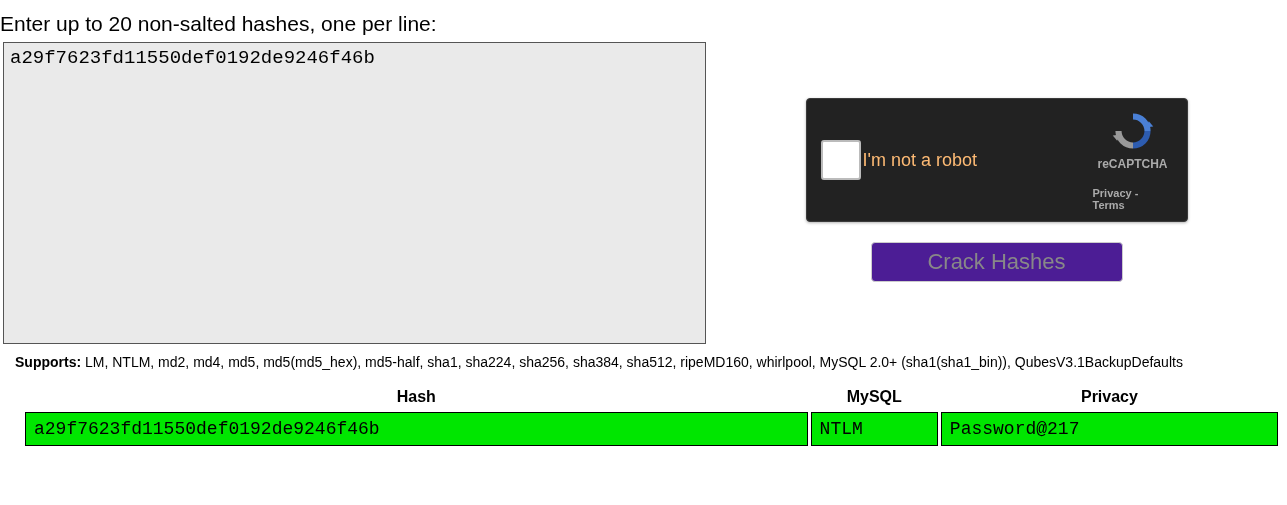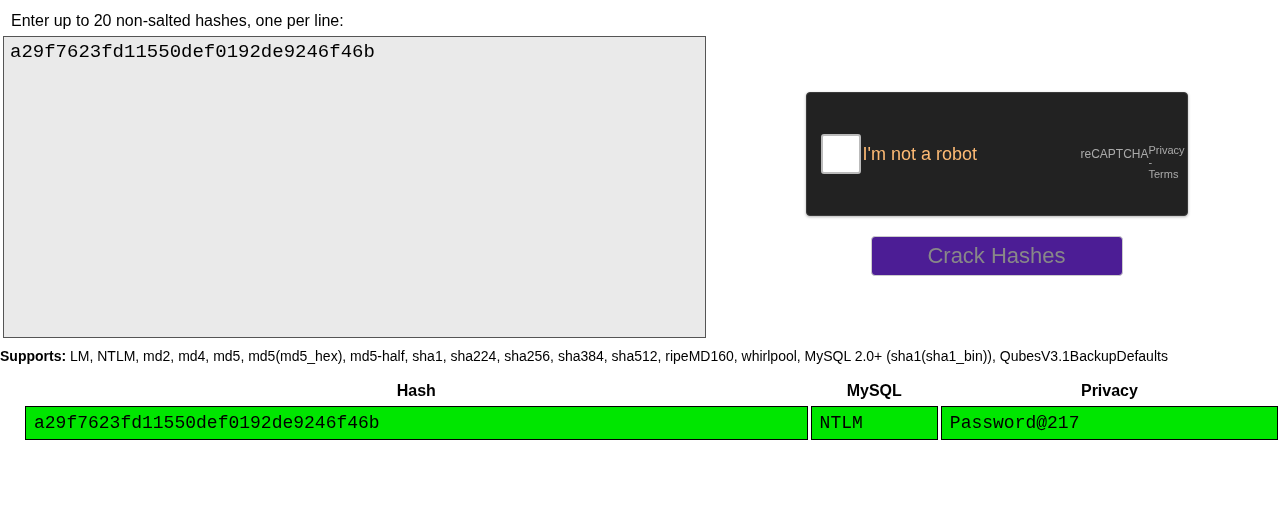--- a/index.html
+++ b/index.html
@@ -9,23 +9,23 @@
       font-family: Arial, Helvetica, sans-serif;
       font-size: 15px;
       background: #fff;
       color: #000;
       width: 1287px;
     }
     .container {
       width: 100%;
     }
     .instruction {
-      font-size: 16px;
+      font-size: 21px;
       margin: 12px 16px 6px 0;
-      padding-left: 11px;
+      padding-left: 0;
     }
     .input-row {
       display: flex;
       align-items: flex-start;
     }
     .hash-textarea {
       width: 703px;
       height: 302px;
       border: 1px solid #555;
       background: #eaeaea;
@@ -62,23 +62,25 @@
       flex-shrink: 0;
     }
     .recaptcha-label {
       color: #fdba74;
       font-size: 18px;
       margin-left: 2px;
       flex: 1;
     }
     .recaptcha-right {
       display: flex;
+      flex-direction: column;
       align-items: center;
       justify-content: center;
       width: 80px;
+      font-weight: bold;
     }
     .recaptcha-logo {
       width: 44px;
       height: 44px;
       margin-bottom: 4px;
     }
     .recaptcha-brand {
       color: #aaa;
       font-size: 12px;
     }
@@ -98,20 +100,21 @@
       color: #888;
       cursor: pointer;
     }
     .supports {
       font-size: 14px;
       margin: 10px 0 12px 0;
       padding-left: 0;
     }
     .supports strong {
       font-weight: bold;
+      padding-left: 15px;
     }
     .result-table {
       width: 1281px;
       border-collapse: separate;
       border-spacing: 3px 0;
       margin-left: 0;
       padding-left: 22px;
     }
     .result-table th {
       font-weight: bold;

